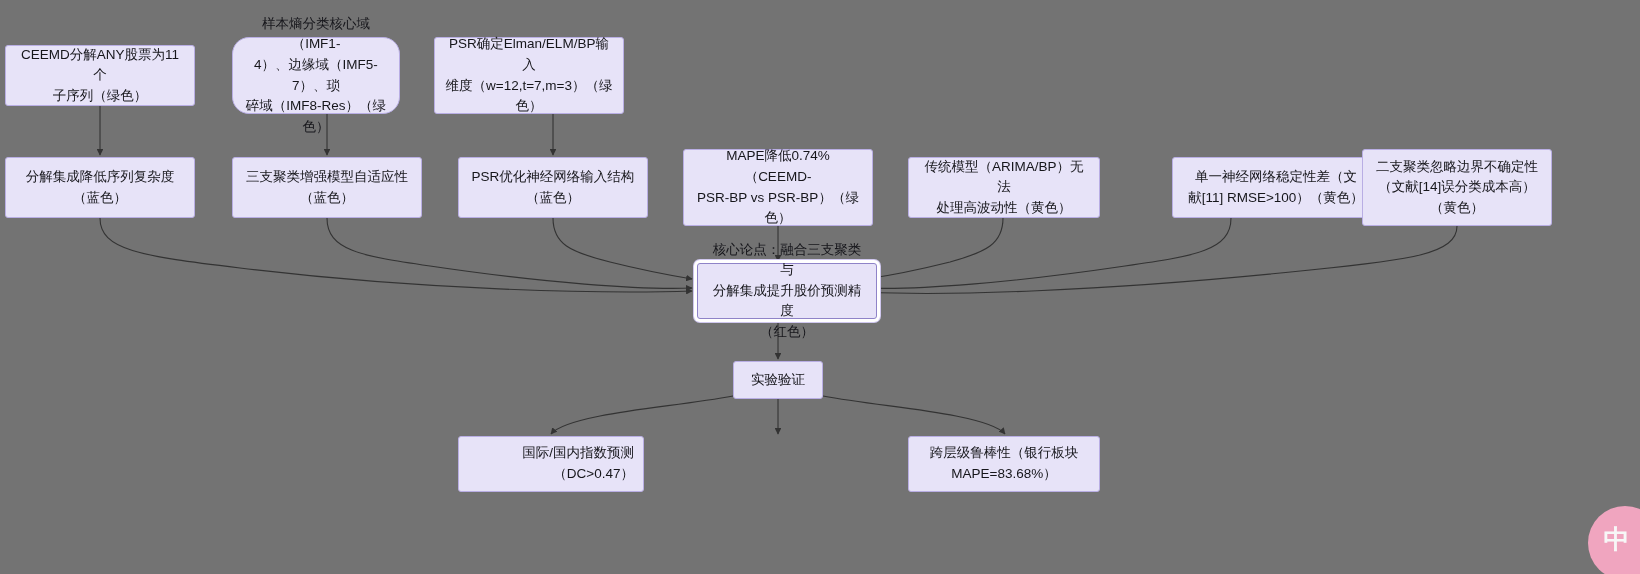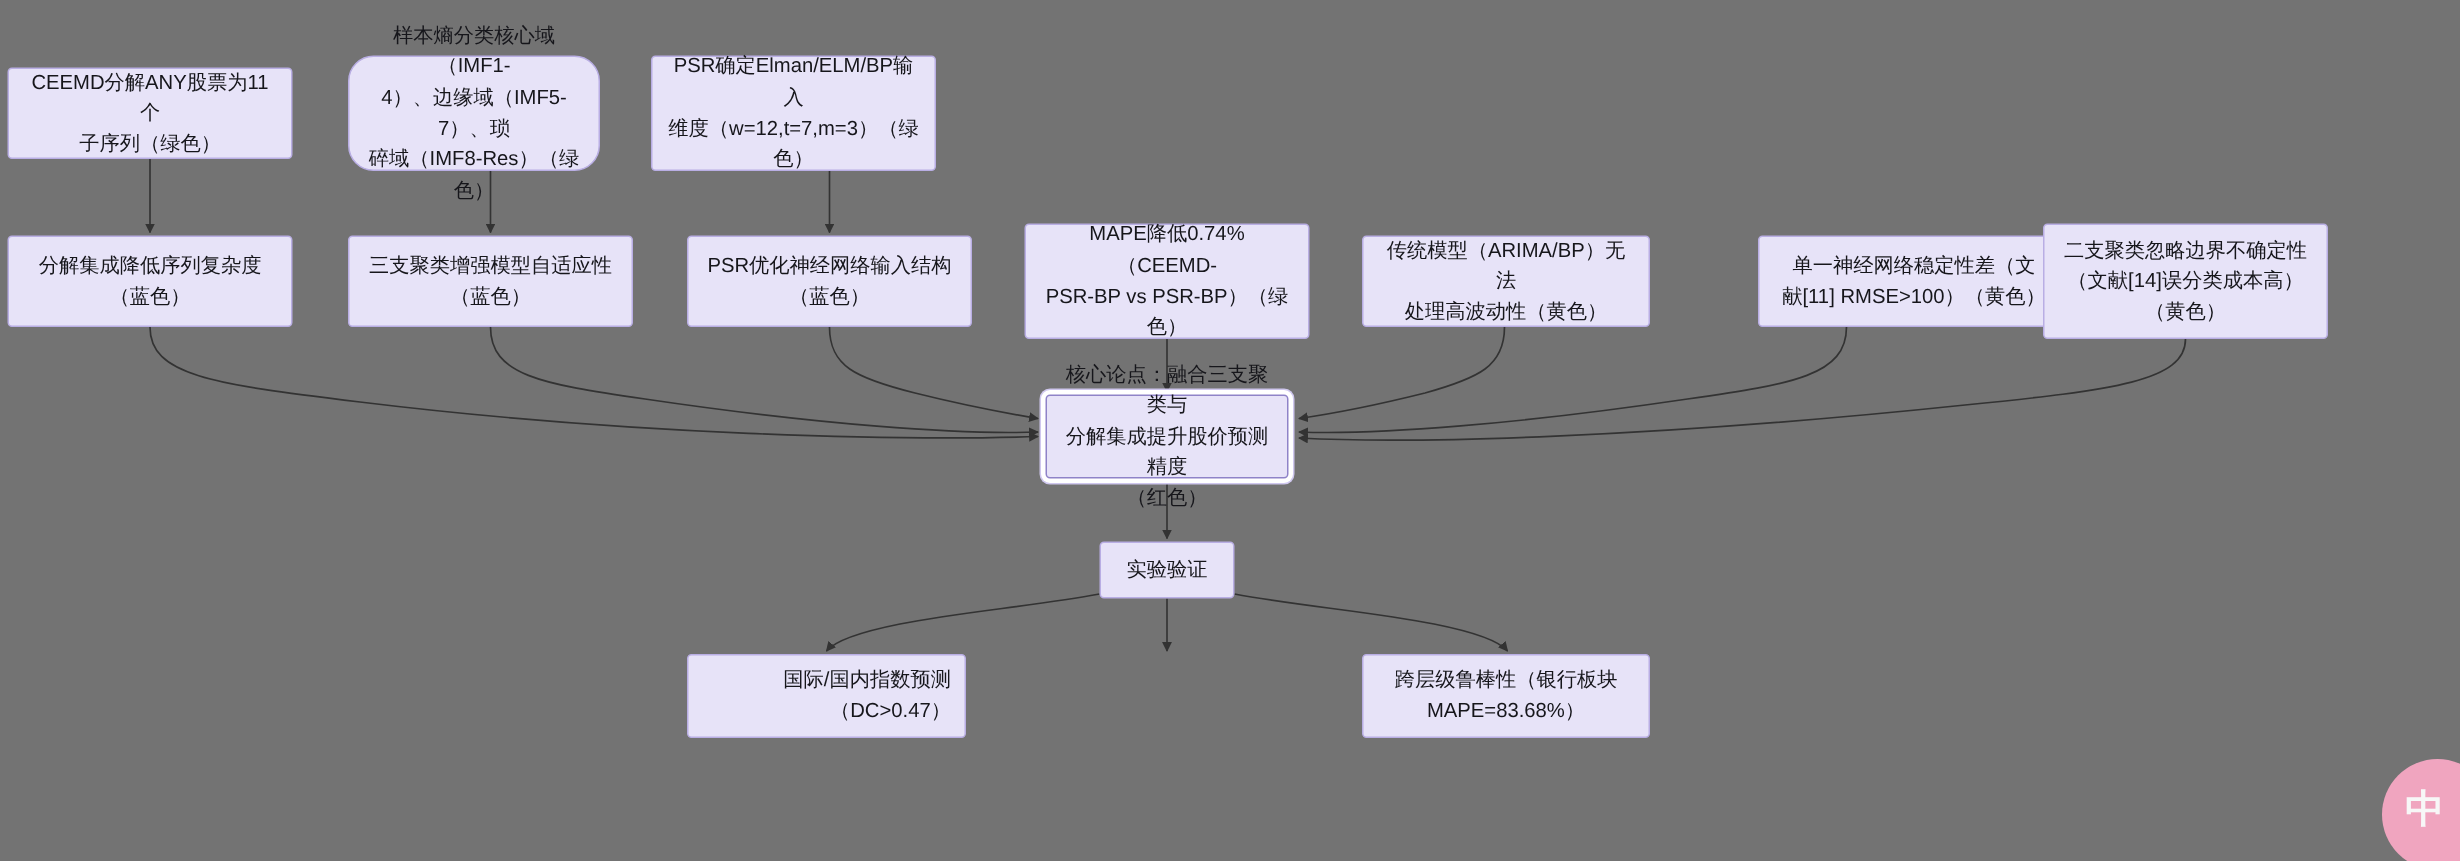--- a/index.html
+++ b/index.html
@@ -149,21 +149,21 @@
   </div>
   <div class="node" style="left: 1136px; top: 157px; width: 208px; height: 61px; margin-left: 36px;">
     <span class="txt">单一神经网络稳定性差（文
 献[11] RMSE&gt;100）（黄色）</span>
   </div>
   <div class="node" style="left: 1362px; top: 149px; width: 190px; height: 77px;">
     <span class="txt">二支聚类忽略边界不确定性
 （文献[14]误分类成本高）
 （黄色）</span>
   </div>
-  <div class="node core" style="left: 697px; top: 263px; width: 162px; height: 56px;">
+  <div class="node core" style="left: 697px; top: 263px; width: 180px; height: 56px;">
     <span class="txt">核心论点：融合三支聚类与
 分解集成提升股价预测精度
 （红色）</span>
   </div>
   <div class="node" style="left: 733px; top: 361px; width: 90px; height: 38px;">
     <span class="txt">实验验证</span>
   </div>
   <div class="node" style="left: 458px; top: 436px; width: 186px; height: 56px; text-align: right;">
     <span class="txt">国际/国内指数预测
 （DC&gt;0.47）</span>

